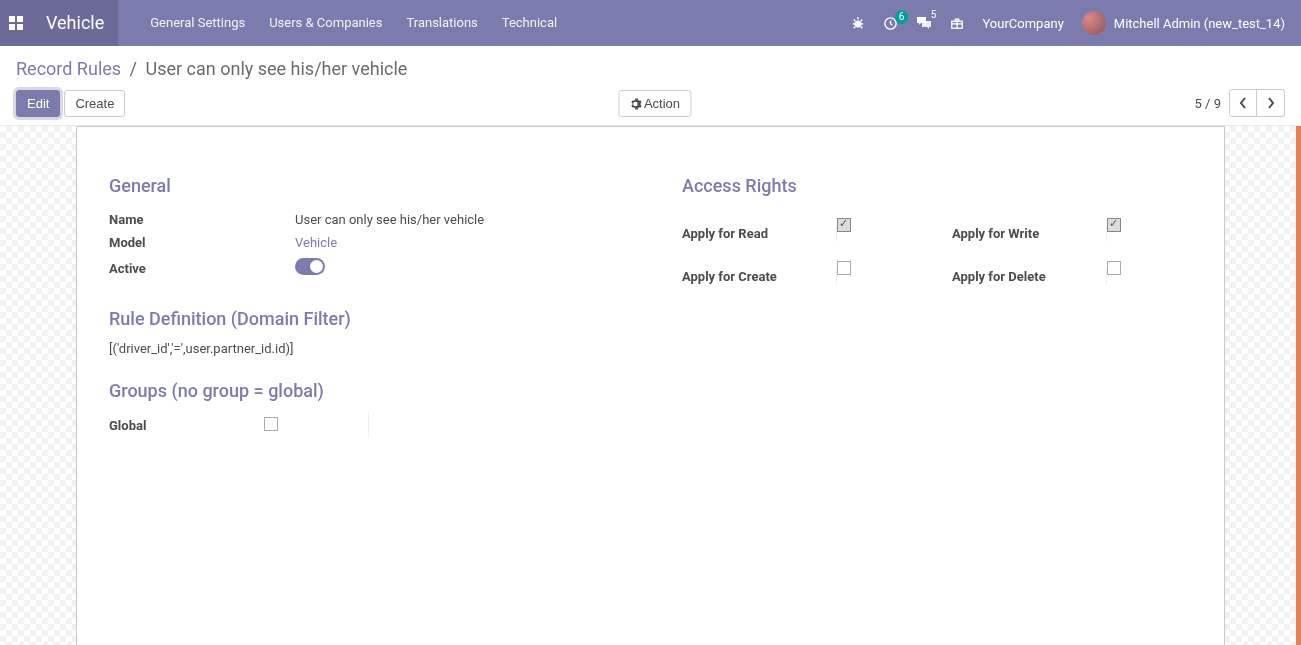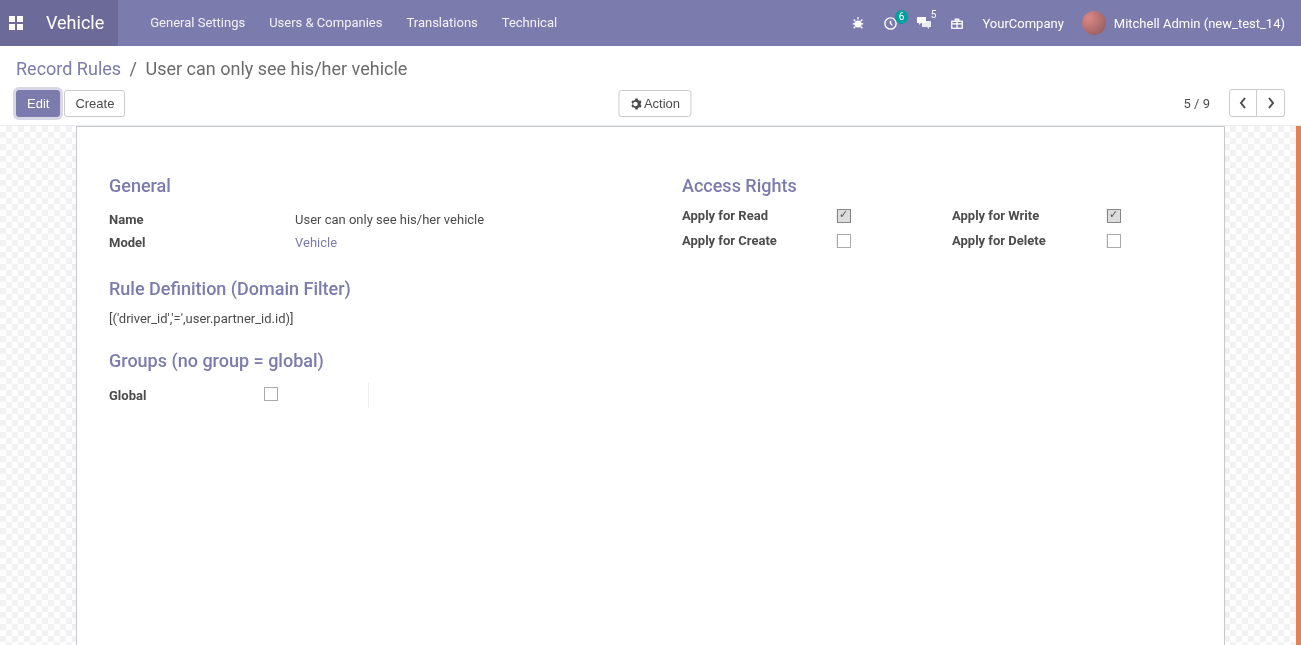--- a/index.html
+++ b/index.html
@@ -25,21 +25,21 @@
   .control-panel { padding: 8px 16px; border-bottom: 1px solid #e9ecef; background: #fff; }
   .breadcrumb { font-size: 18px; color: #7c7bad; margin: 4px 0 10px 0; }
   .breadcrumb a { color: #7c7bad; text-decoration: none; cursor: pointer; }
   .breadcrumb .current { color: #6b6b6b; }
   .breadcrumb .sep { color: #6b6b6b; margin: 0 4px; }
   .btn { border: 1px solid #ccc; background: #fff; padding: 5px 10px; border-radius: 3px; font-size: 13px; cursor: pointer; color: #4c4c4c; }
   .btn-primary { background: #7c7bad; border-color: #7c7bad; color: #fff; }
   .btn-primary.highlight { box-shadow: 0 0 0 3px rgba(124,123,173,0.3); }
   .btn + .btn { margin-left: 4px; }
   .action-btn { margin-left: auto; position: absolute; left: 50%; transform: translateX(-50%); }
-  .cp-right { margin-left: auto; display: flex; align-items: center; gap: 19px; }
+  .cp-right { margin-left: auto; display: flex; align-items: center; gap: 8px; }
   .pager { color: #4c4c4c; }
   .pager-nav { display: flex; }
   .pager-nav .pg { width: 28px; height: 28px; border: 1px solid #ccc; display: flex; align-items: center; justify-content: center; cursor: pointer; background: #fff; }
   .pager-nav .pg:first-child { border-radius: 3px 0 0 3px; }
   .pager-nav .pg:last-child { border-radius: 0 3px 3px 0; border-left: none; }
   .cp-row-wrap { position: relative; display: flex; align-items: center; }
 
   
   .content-area { background: repeating-conic-gradient(#f2f2f2 0 25%, #fff 0 50%) 0 0/12px 12px; min-height: 560px; padding-top: 0; position: relative; }
   .sheet-wrap { padding: 0 76px; }
@@ -57,21 +57,21 @@
 
   .toggle { width: 30px; height: 17px; background: #7c7bad; border-radius: 10px; position: relative; display: inline-block; }
   .toggle::after { content: ""; position: absolute; width: 13px; height: 13px; background: #fff; border-radius: 50%; top: 2px; right: 2px; }
 
   .chk { width: 14px; height: 14px; border: 1px solid #aaa; display: inline-block; position: relative; background: #fff; }
   .chk.checked { background: #dcdcdc; border-color: #888; }
   .chk.checked::after { content: "✓"; position: absolute; font-size: 11px; top: -2px; left: 1px; color: #555; }
 
   .access-grid { display: grid; grid-template-columns: 155px 115px 155px 50px; row-gap: 10px; align-items: center; }
   .access-grid .albl { font-weight: 700; }
-  .access-grid .acell { border-right: 1px solid #eee; padding-right: 8px; display:flex; align-items:center; }
+  .access-grid .acell { border-right: 1px solid #eee; padding-right: 8px; display:flex; align-items:center;margin-top:18px; }
   .access-grid .achk-wrap { display:flex; align-items:center; }
 
   .domain-text { color: #4c4c4c; margin-top: 4px; }
 
   .table { width: 100%; border-collapse: collapse; margin-top: 8px; }
   .table thead th { background: #eee; text-align: left; padding: 6px 8px; font-weight: 700; border-top: 1px solid #ddd; border-bottom: 1px solid #ddd; color: #4c4c4c; }
   .table tbody td { padding: 6px 8px; border-bottom: 1px solid #eee; }
   .table tbody tr.empty td { height: 24px; }
   .table tbody tr.bar td { background: #eee; height: 10px; padding: 0; }
 
@@ -181,20 +181,24 @@
         <div class="col">
           <h2>General</h2>
           <div class="field-row">
             <div class="label">Name</div>
             <div class="value">User can only see his/her vehicle</div>
           </div>
           <div class="field-row">
             <div class="label">Model</div>
             <div class="value"><a>Vehicle</a></div>
           </div>
+          <div class="field-row">
+            <div class="label">Active</div>
+            <div class="value"><span class="toggle"></span></div>
+          </div>
         </div>
         <div class="col">
           <h2>Access Rights</h2>
           <div class="access-grid">
             <div class="albl acell">Apply for Read</div>
             <div class="achk-wrap">
                 <span class="chk checked"></span>
               </div>
             <div class="albl acell">Apply for Write</div>
             <div class="achk-wrap">

